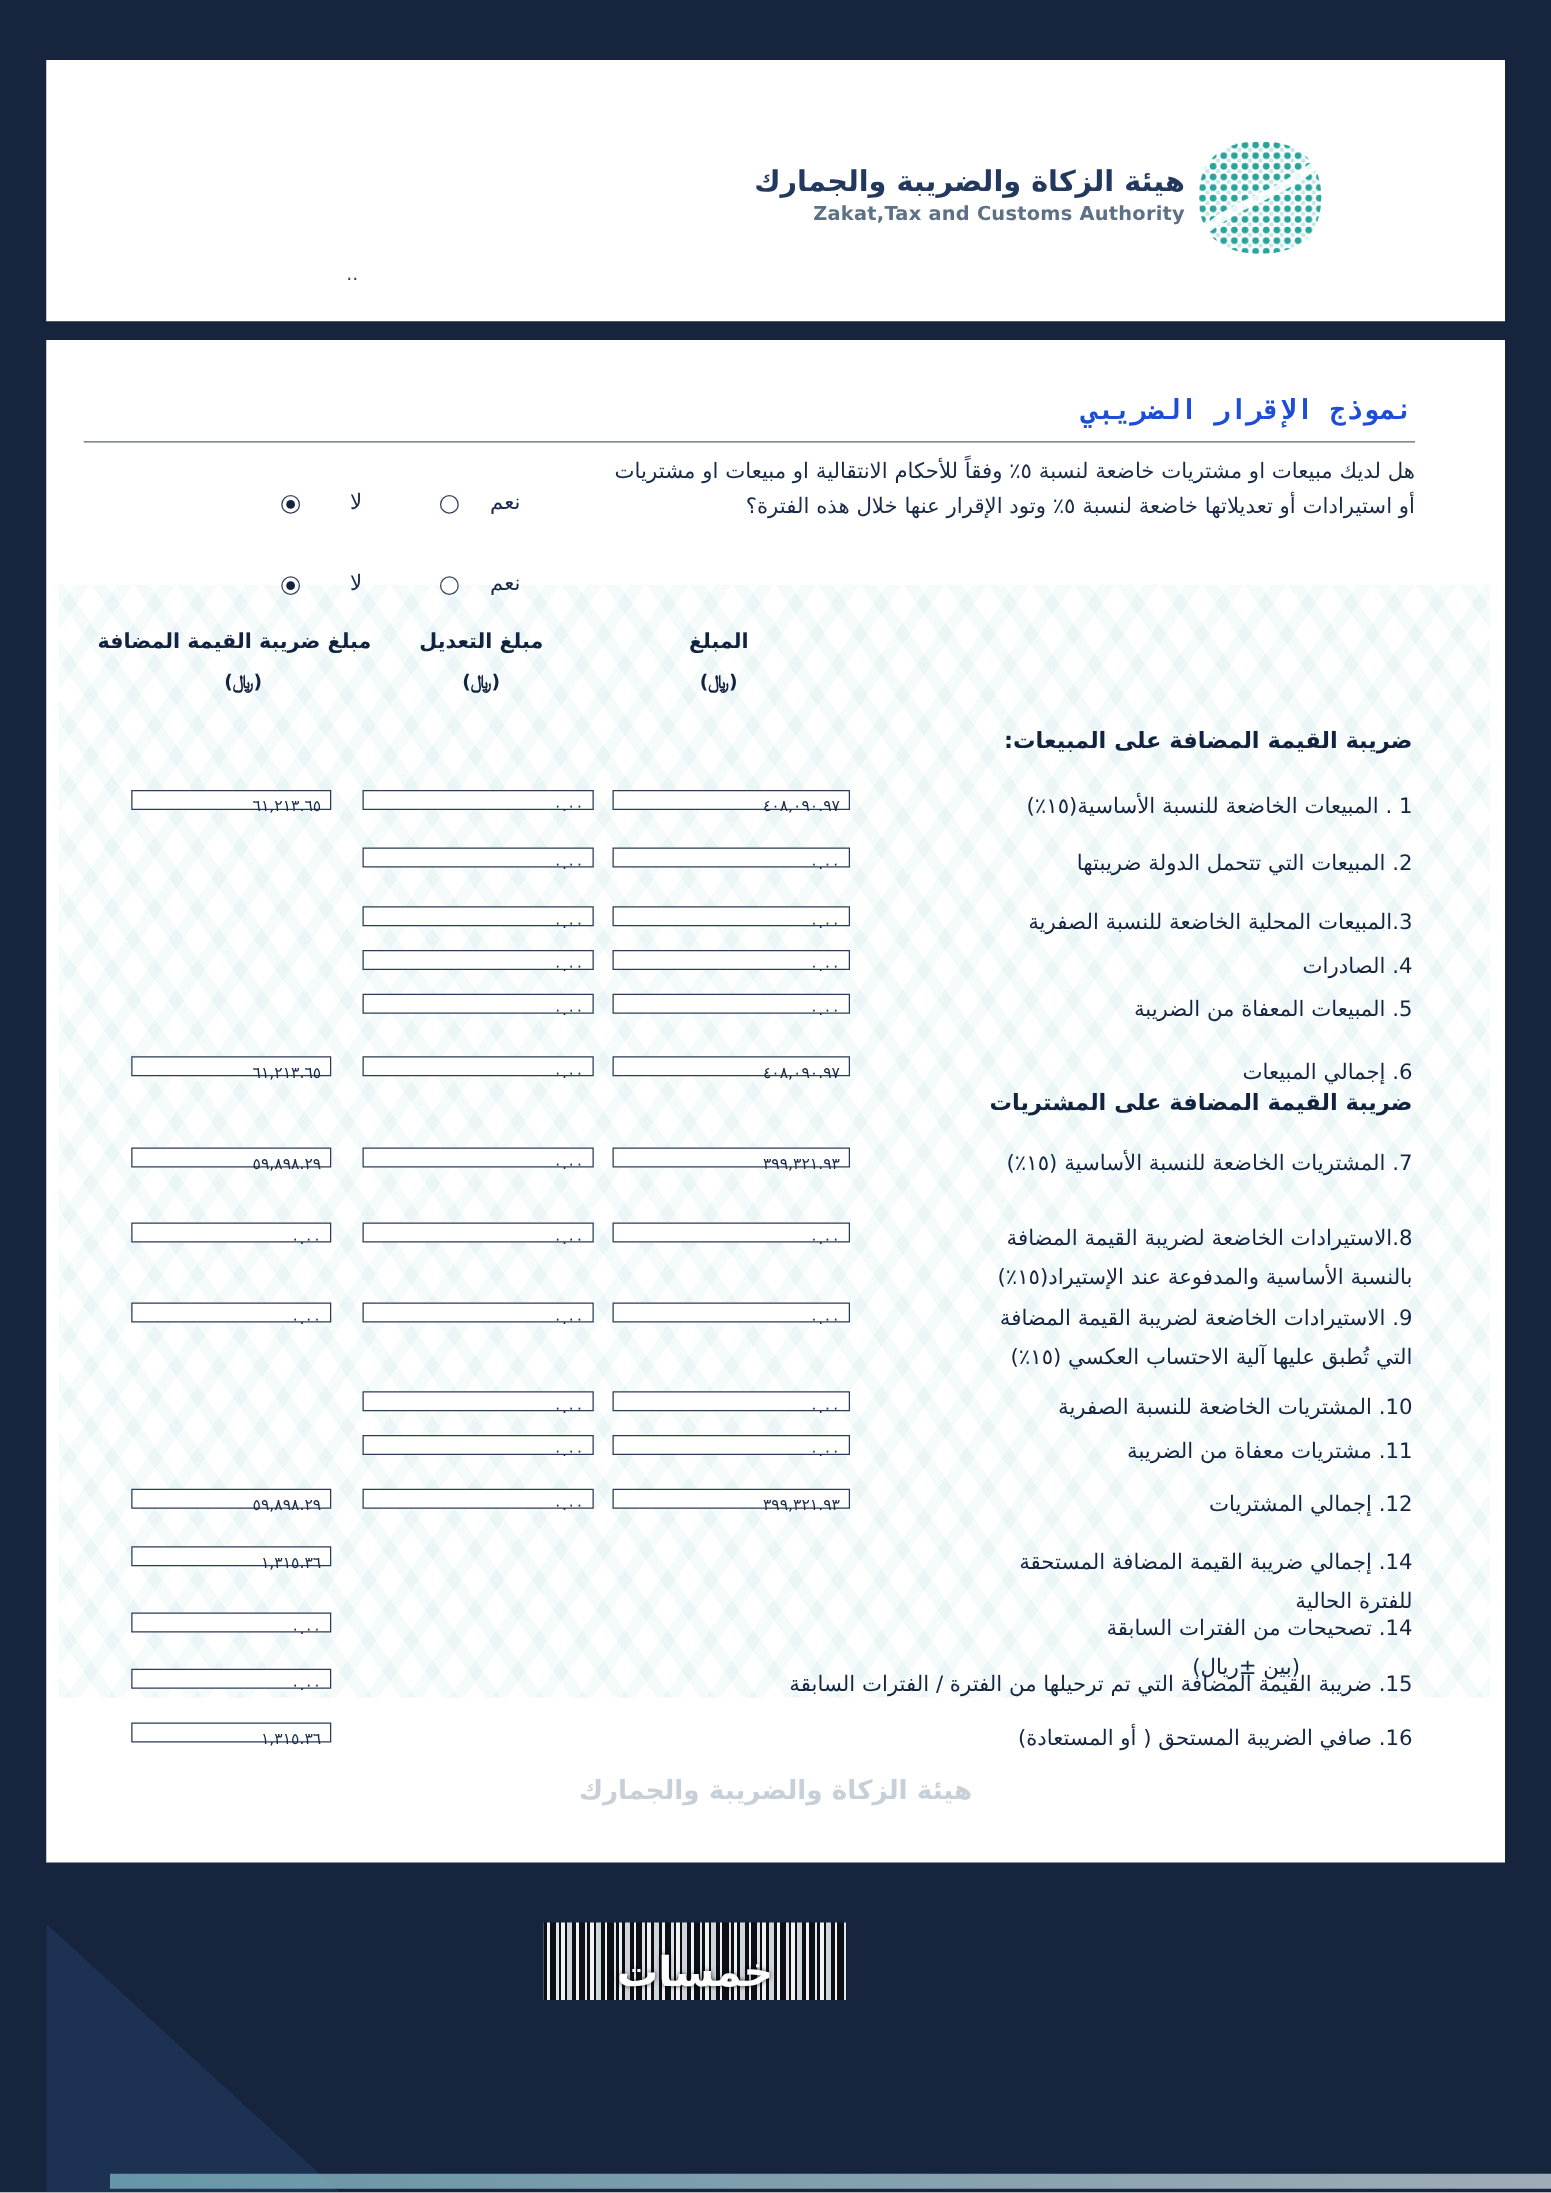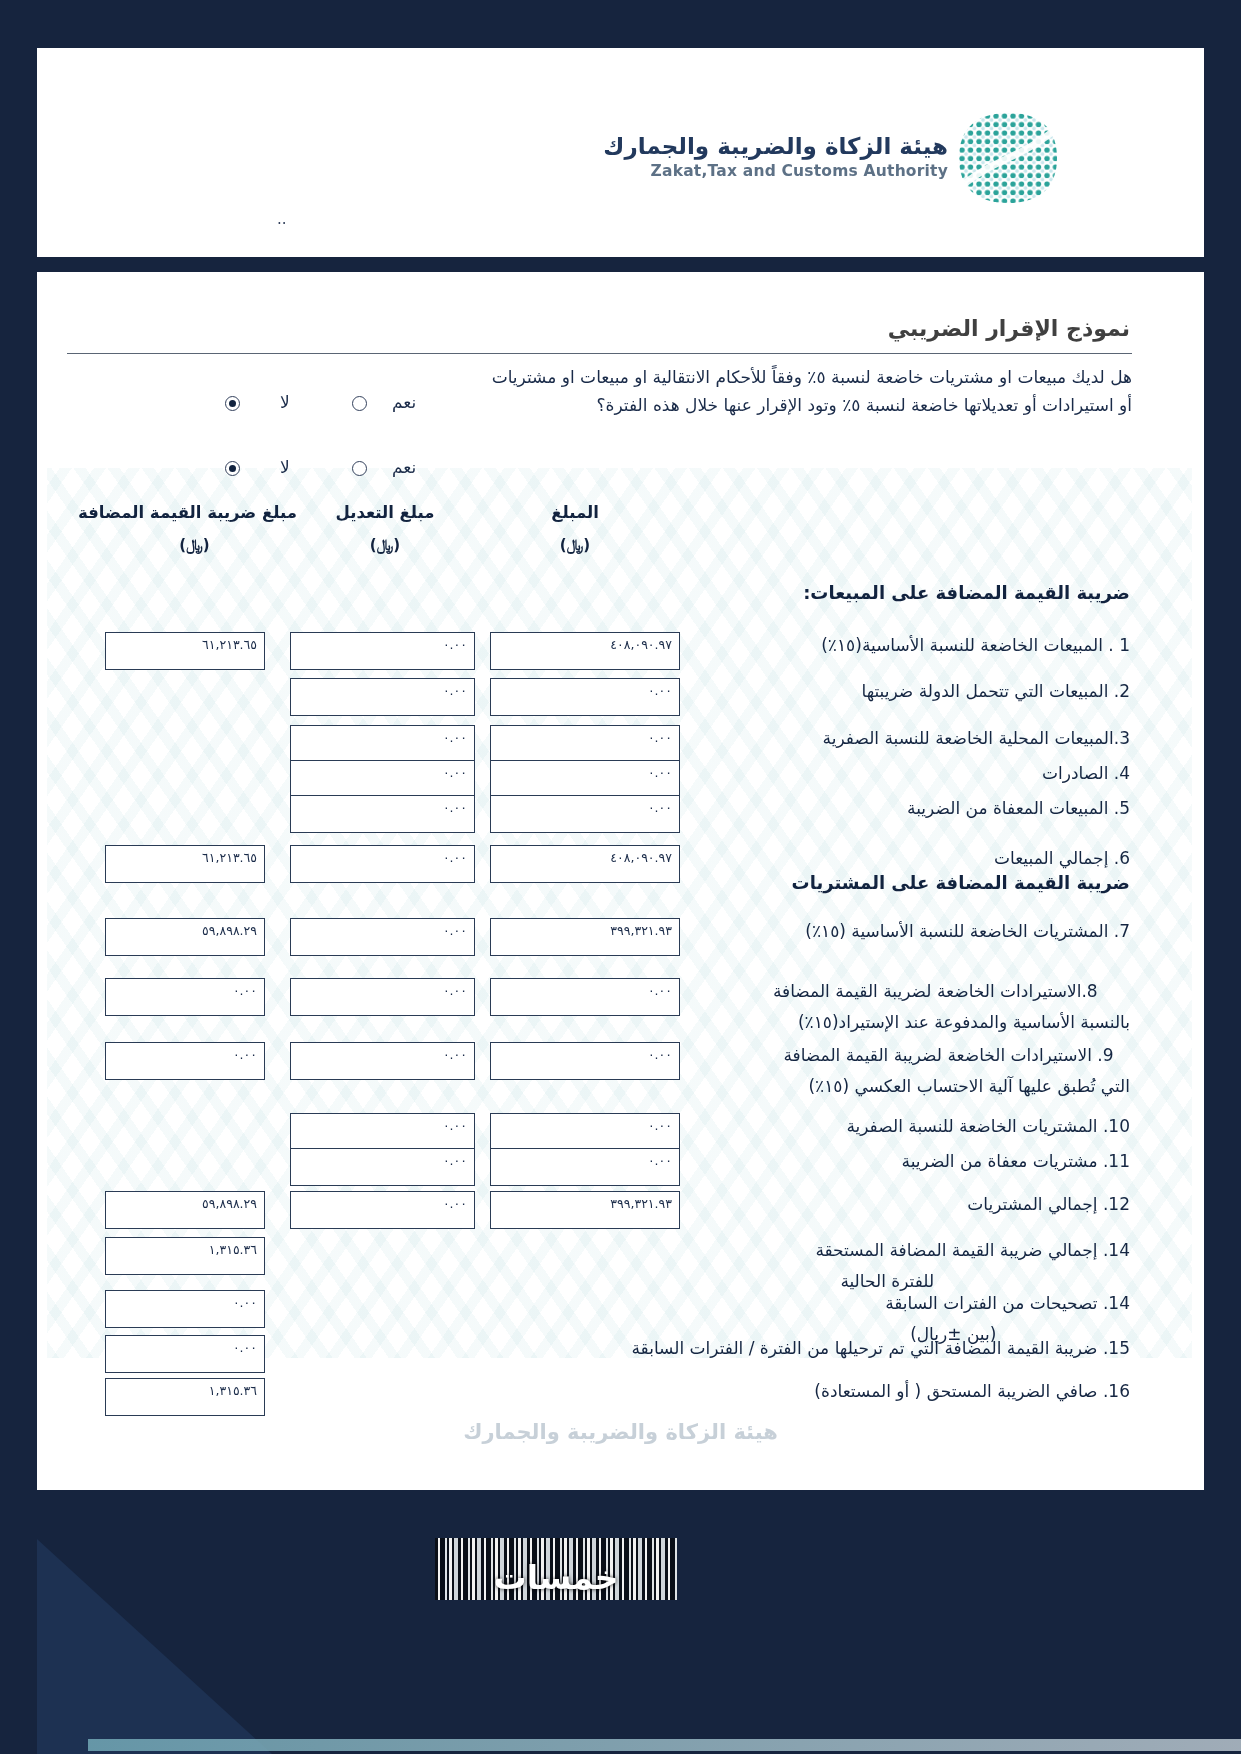--- a/index.html
+++ b/index.html
@@ -25,21 +25,21 @@
   
   .wm{
     position:absolute;left:10px;top:420px;width:1145px;height:890px;z-index:0;pointer-events:none;
     background:
       repeating-linear-gradient(55deg, rgba(63,160,168,0.055) 0 10px, transparent 10px 28px),
       repeating-linear-gradient(-55deg, rgba(63,160,168,0.05) 0 10px, transparent 10px 28px);
   }
   .content{position:absolute;inset:0;z-index:2;}
 
   
-  .form-title{position:absolute;top:268px;right:74px;font-size:22px;font-weight:bold;color:#404040;}
+  .form-title{position:absolute;top:268px;right:74px;font-size:22px;font-weight:bold;color:#1d4ed8;font-family:Liberation Mono, monospace;}
   .title-rule{position:absolute;top:305px;left:30px;right:72px;border-top:1.5px solid #5a6574;}
   .q-text{position:absolute;right:72px;width:648px;font-size:17px;line-height:1.62;text-align:right;color:#1a2b49;}
   .q1{top:316px;}
   .q2{top:386px;}
   .radio{position:absolute;width:15px;height:15px;border:1.6px solid #33415c;border-radius:50%;background:#fff;cursor:pointer;}
   .radio.checked::after{content:"";position:absolute;inset:2.6px;background:#12233f;border-radius:50%;}
   .radio-label{position:absolute;font-size:17px;color:#1a2b49;}
 
   
   .colhead{position:absolute;top:455px;text-align:center;font-weight:bold;font-size:16.5px;color:#12233f;white-space:nowrap;}
@@ -47,26 +47,26 @@
   .ch-vat{left:55px;width:205px;}
   .ch-adj{left:273px;width:150px;}
   .ch-amt{left:478px;width:120px;}
 
   .sec-head{position:absolute;right:74px;font-size:18px;font-weight:bold;color:#12233f;white-space:nowrap;}
   .sec1{top:534px;}
   .sec2{top:824px;}
 
   
   .row{position:absolute;left:0;width:1167px;height:26px;}
-  .nbox{position:absolute;top:0;height:38px;border:1px solid #2a3b55;background:#fff;}
+  .nbox{position:absolute;top:0;height:16px;border:1px solid #2a3b55;background:#fff;}
   .nbox.vat{left:68px;width:160px;}
   .nbox.adj{left:253px;width:185px;}
   .nbox.amt{left:453px;width:190px;}
   .num{position:absolute;right:7px;top:0;line-height:24px;font-size:12.5px;color:#1a2b49;direction:ltr;}
-  .rlabel{position:absolute;right:74px;top:0;line-height:26px;font-size:17px;color:#152642;white-space:nowrap;text-align:left;}
+  .rlabel{position:absolute;right:74px;top:0;line-height:26px;font-size:17px;color:#152642;white-space:nowrap;text-align:right;}
   .rlabel .l2{display:block;line-height:26px;margin-top:5px;margin-left:25px;}
   .rlabel .shift{padding-right:90px;}
 
   .footer-wm{position:absolute;left:0;right:0;top:1372px;text-align:center;font-size:21px;font-weight:bold;color:#c7d0d8;}
 
   
   .corner{position:absolute;left:37px;bottom:0;width:235px;height:215px;background:#1d3152;
           clip-path:polygon(0 0,100% 100%,0 100%);}
   .bstrip{position:absolute;left:88px;right:0;bottom:3px;height:12px;
           background:linear-gradient(90deg,#72a8b6,#b8c4cd);opacity:.85;}

